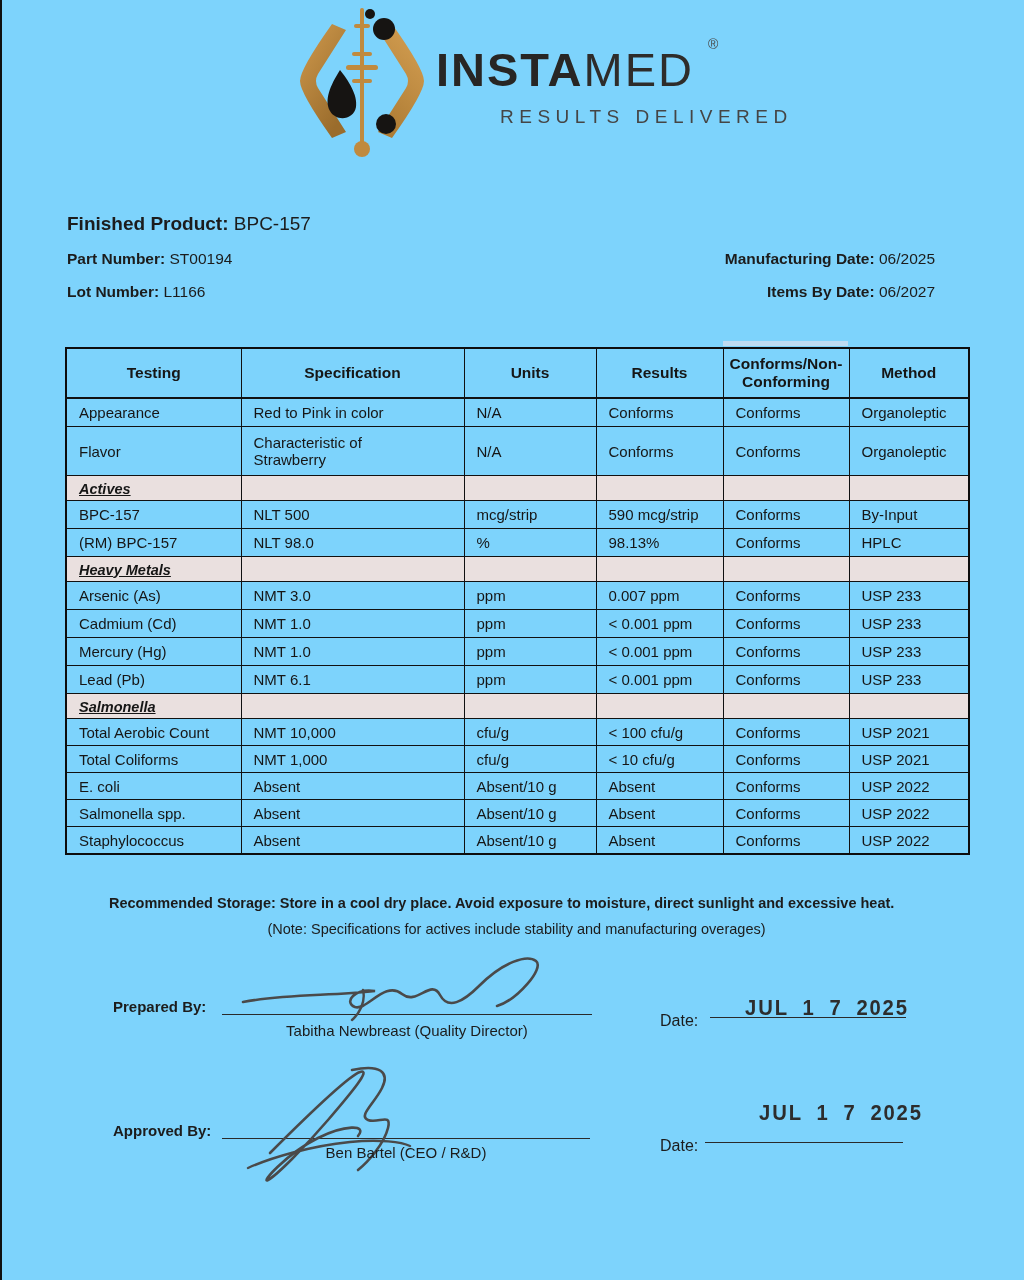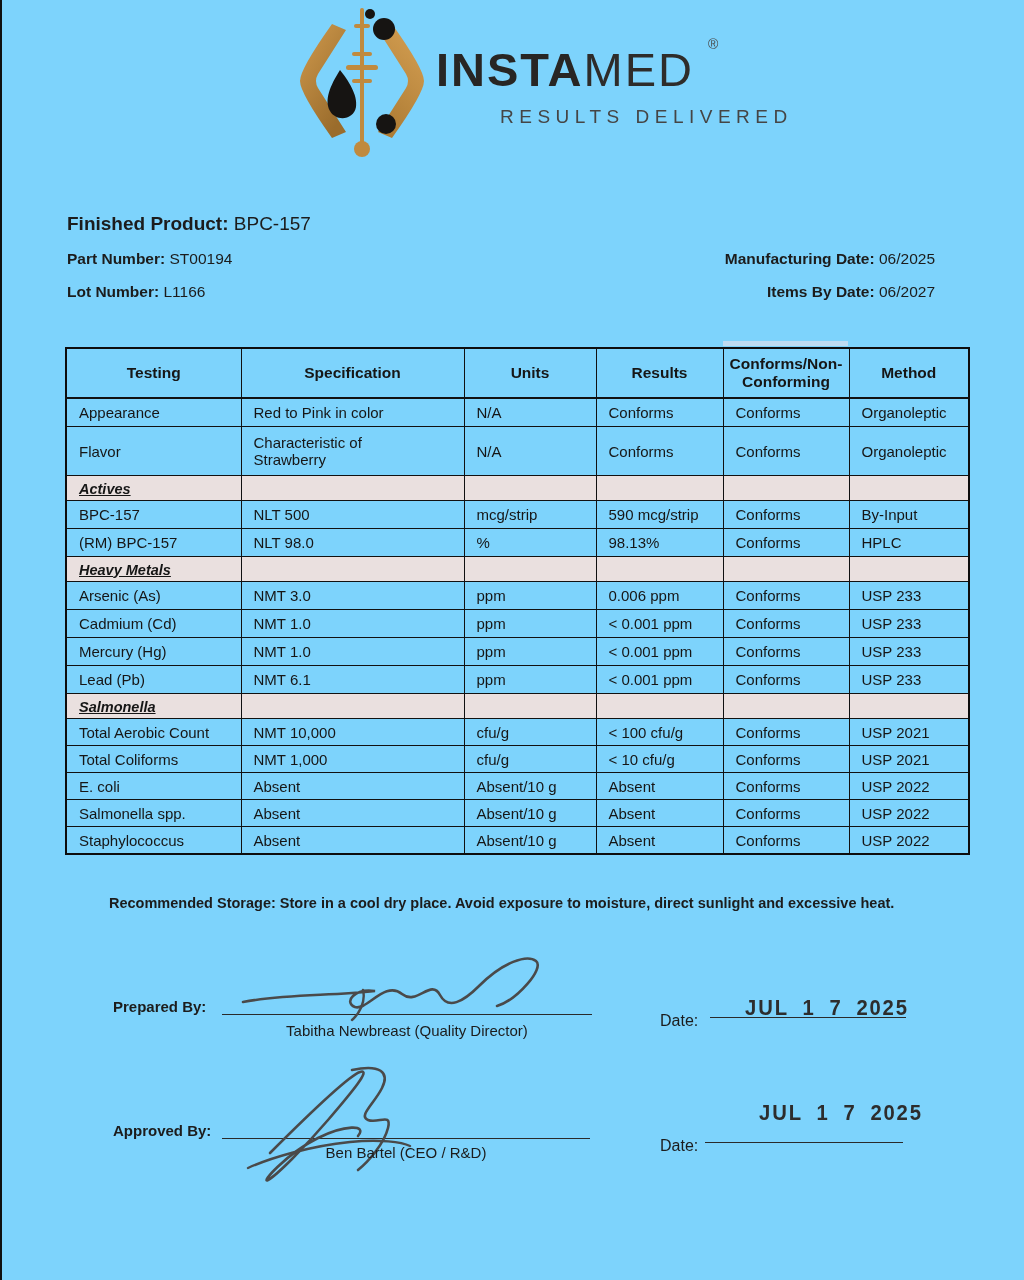--- a/index.html
+++ b/index.html
@@ -188,21 +188,21 @@
       <td></td>
           <td></td>
           <td></td>
           <td></td>
           <td></td>
     </tr>
     <tr class="r">
       <td>Arsenic (As)</td>
       <td>NMT 3.0</td>
       <td>ppm</td>
-      <td>0.006 ppm</td>
+      <td>0.007 ppm</td>
       <td class="c5">Conforms</td>
       <td class="c6">USP 233</td>
     </tr>
     <tr class="r">
       <td>Cadmium (Cd)</td>
       <td>NMT 1.0</td>
       <td>ppm</td>
       <td>&lt; 0.001 ppm</td>
       <td class="c5">Conforms</td>
       <td class="c6">USP 233</td>
@@ -269,20 +269,21 @@
       <td>Absent</td>
       <td>Absent/10 g</td>
       <td>Absent</td>
       <td class="c5">Conforms</td>
       <td class="c6">USP 2022</td>
     </tr>
   </tbody>
     </table>
 
   <div class="storage">Recommended Storage: Store in a cool dry place. Avoid exposure to moisture, direct sunlight and excessive heat.</div>
+  <div class="note">(Note: Specifications for actives include stability and manufacturing overages)</div>
 
   <div class="siglabel" style="left:113px;top:998px;">Prepared By:</div>
   <div class="sigline" style="left:222px;top:978px;width:370px;height:36px;"></div>
   <svg class="sigsvg" style="left:235px;top:950px;" width="340" height="72" viewBox="0 0 340 72">
     <path d="M8 52 C50 44 95 46 140 41 C120 38 108 52 120 57 C132 61 150 30 167 44 C182 56 196 28 205 45 C213 60 228 52 244 36 C268 12 292 4 301 11 C310 18 282 50 262 56" fill="none" stroke="#4a4a4a" stroke-width="2.6" stroke-linecap="round"></path>
     <path d="M128 40 C131 52 124 64 117 70" fill="none" stroke="#4a4a4a" stroke-width="2.4" stroke-linecap="round"></path>
   </svg>
   <div class="signame" style="left:222px;top:1022px;width:370px;">Tabitha Newbreast (Quality Director)</div>
   <div class="datelabel" style="left:660px;top:1000px;">Date:</div>
   <div class="sigline" style="left:710px;top:990px;width:196px;height:27px;"></div>

